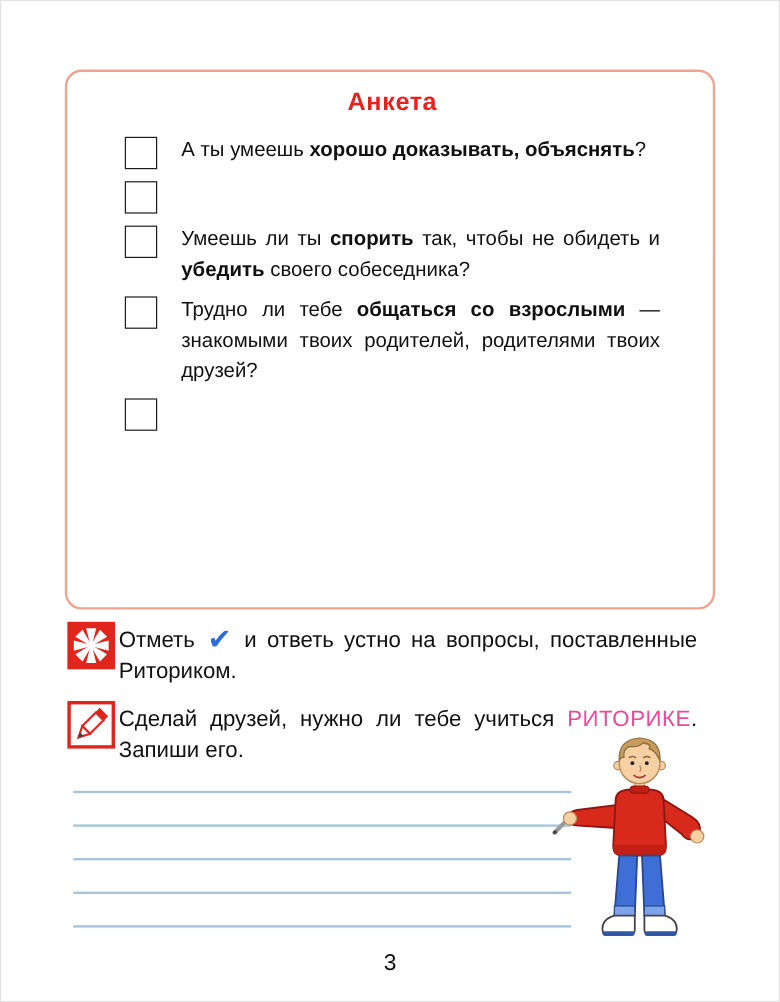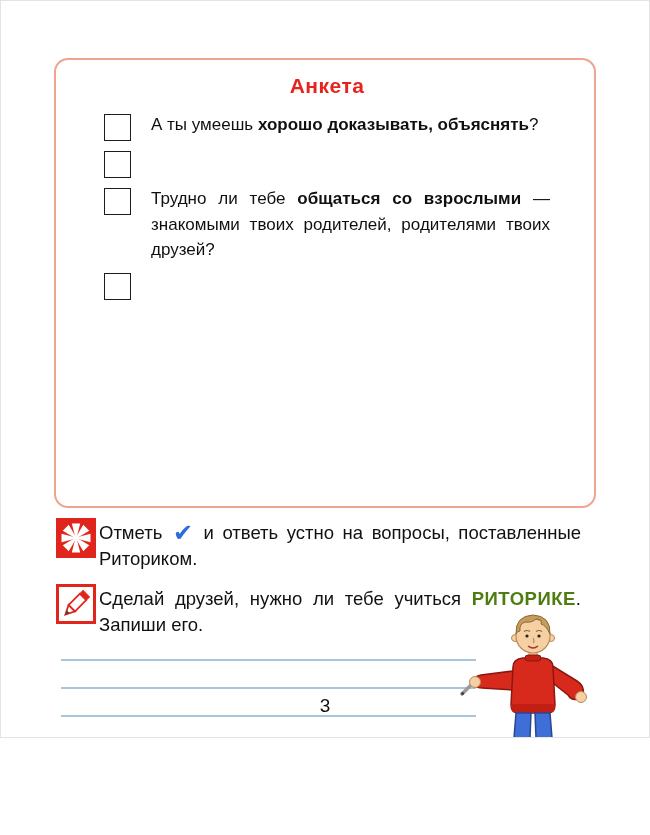--- a/index.html
+++ b/index.html
@@ -2,21 +2,21 @@
 <html><head>
 <meta charset="utf-8">
 <style>
   * { margin: 0; padding: 0; box-sizing: border-box; }
   html, body { background: #ffffff; }
   body { font-family: "Liberation Sans", "DejaVu Sans", sans-serif; color: #111; }
 
   .page {
     position: relative;
     width: 650px;
-    height: 738px;
+    height: 835px;
     margin: 0 auto;
     background: #fff;
     border: 1px solid #e3e3e3;
     overflow: hidden;
   }
 
   
   .survey-box {
     position: absolute;
     left: 53px; top: 57px;
@@ -63,21 +63,21 @@
     padding-top: 2px;
   }
   .check {
     color: #2e6cd8;
     font-size: 24px;
     font-weight: bold;
     line-height: 1;
     vertical-align: -2px;
     padding: 0 2px;
   }
-  .ritorike { color: #4d7c0f; font-weight: bold; letter-spacing: 0.5px; }
+  .ritorike { color: #ec4899; font-weight: normal; letter-spacing: 0.5px; }
 
   
   .answer-lines { position: absolute; left: 60px; top: 632px; width: 415px; }
   .writing-line { height: 28px; border-bottom: 2px solid #a5c6dc; }
 
   
   .boy { position: absolute; left: 458px; top: 606px; width: 140px; height: 185px; }
 
   
   .page-number {
@@ -98,20 +98,24 @@
 
     <div class="question">
       <div class="checkbox"></div>
       <div class="qtext"><span>А ты умеешь </span><b>хорошо доказывать, объяснять</b><span>?</span></div>
     </div>
 
     <div class="question">
       <div class="checkbox"></div>
     </div>
 
+    <div class="question">
+      <div class="checkbox"></div>
+      <div class="qtext"><span>Умеешь ли ты </span><b>спорить</b><span> так, чтобы не обидеть и </span><b>убедить</b><span> своего собеседника?</span></div>
+    </div>
 
     <div class="question">
       <div class="checkbox"></div>
       <div class="qtext"><span>Трудно ли тебе </span><b>общаться со взрослыми</b><span> — знакомыми твоих родителей, родителями твоих друзей?</span></div>
     </div>
 
     <div class="question">
       <div class="checkbox"></div>
     </div>
   </div>

